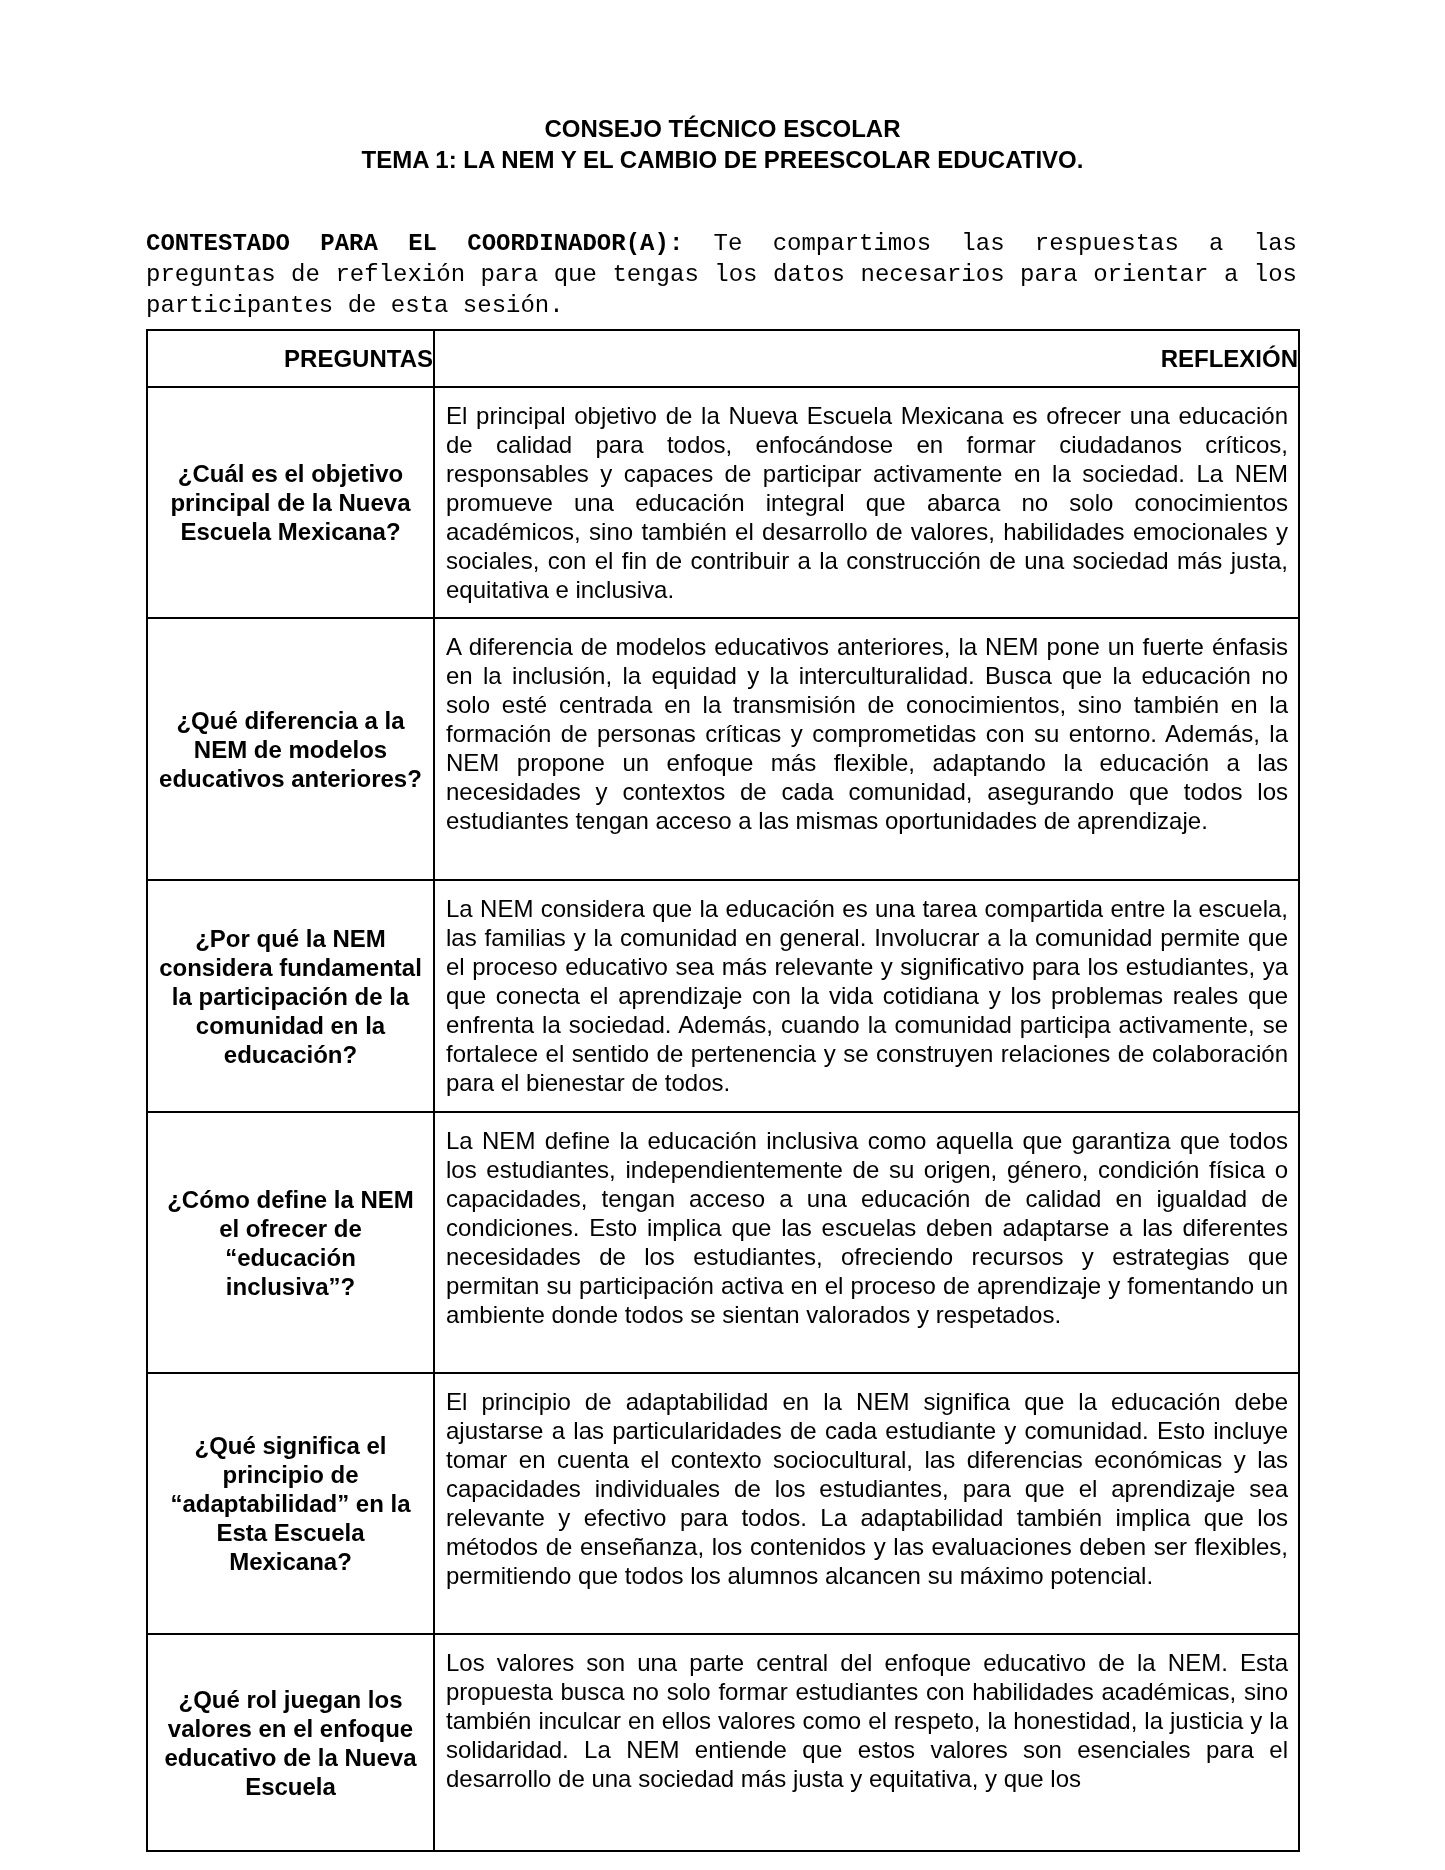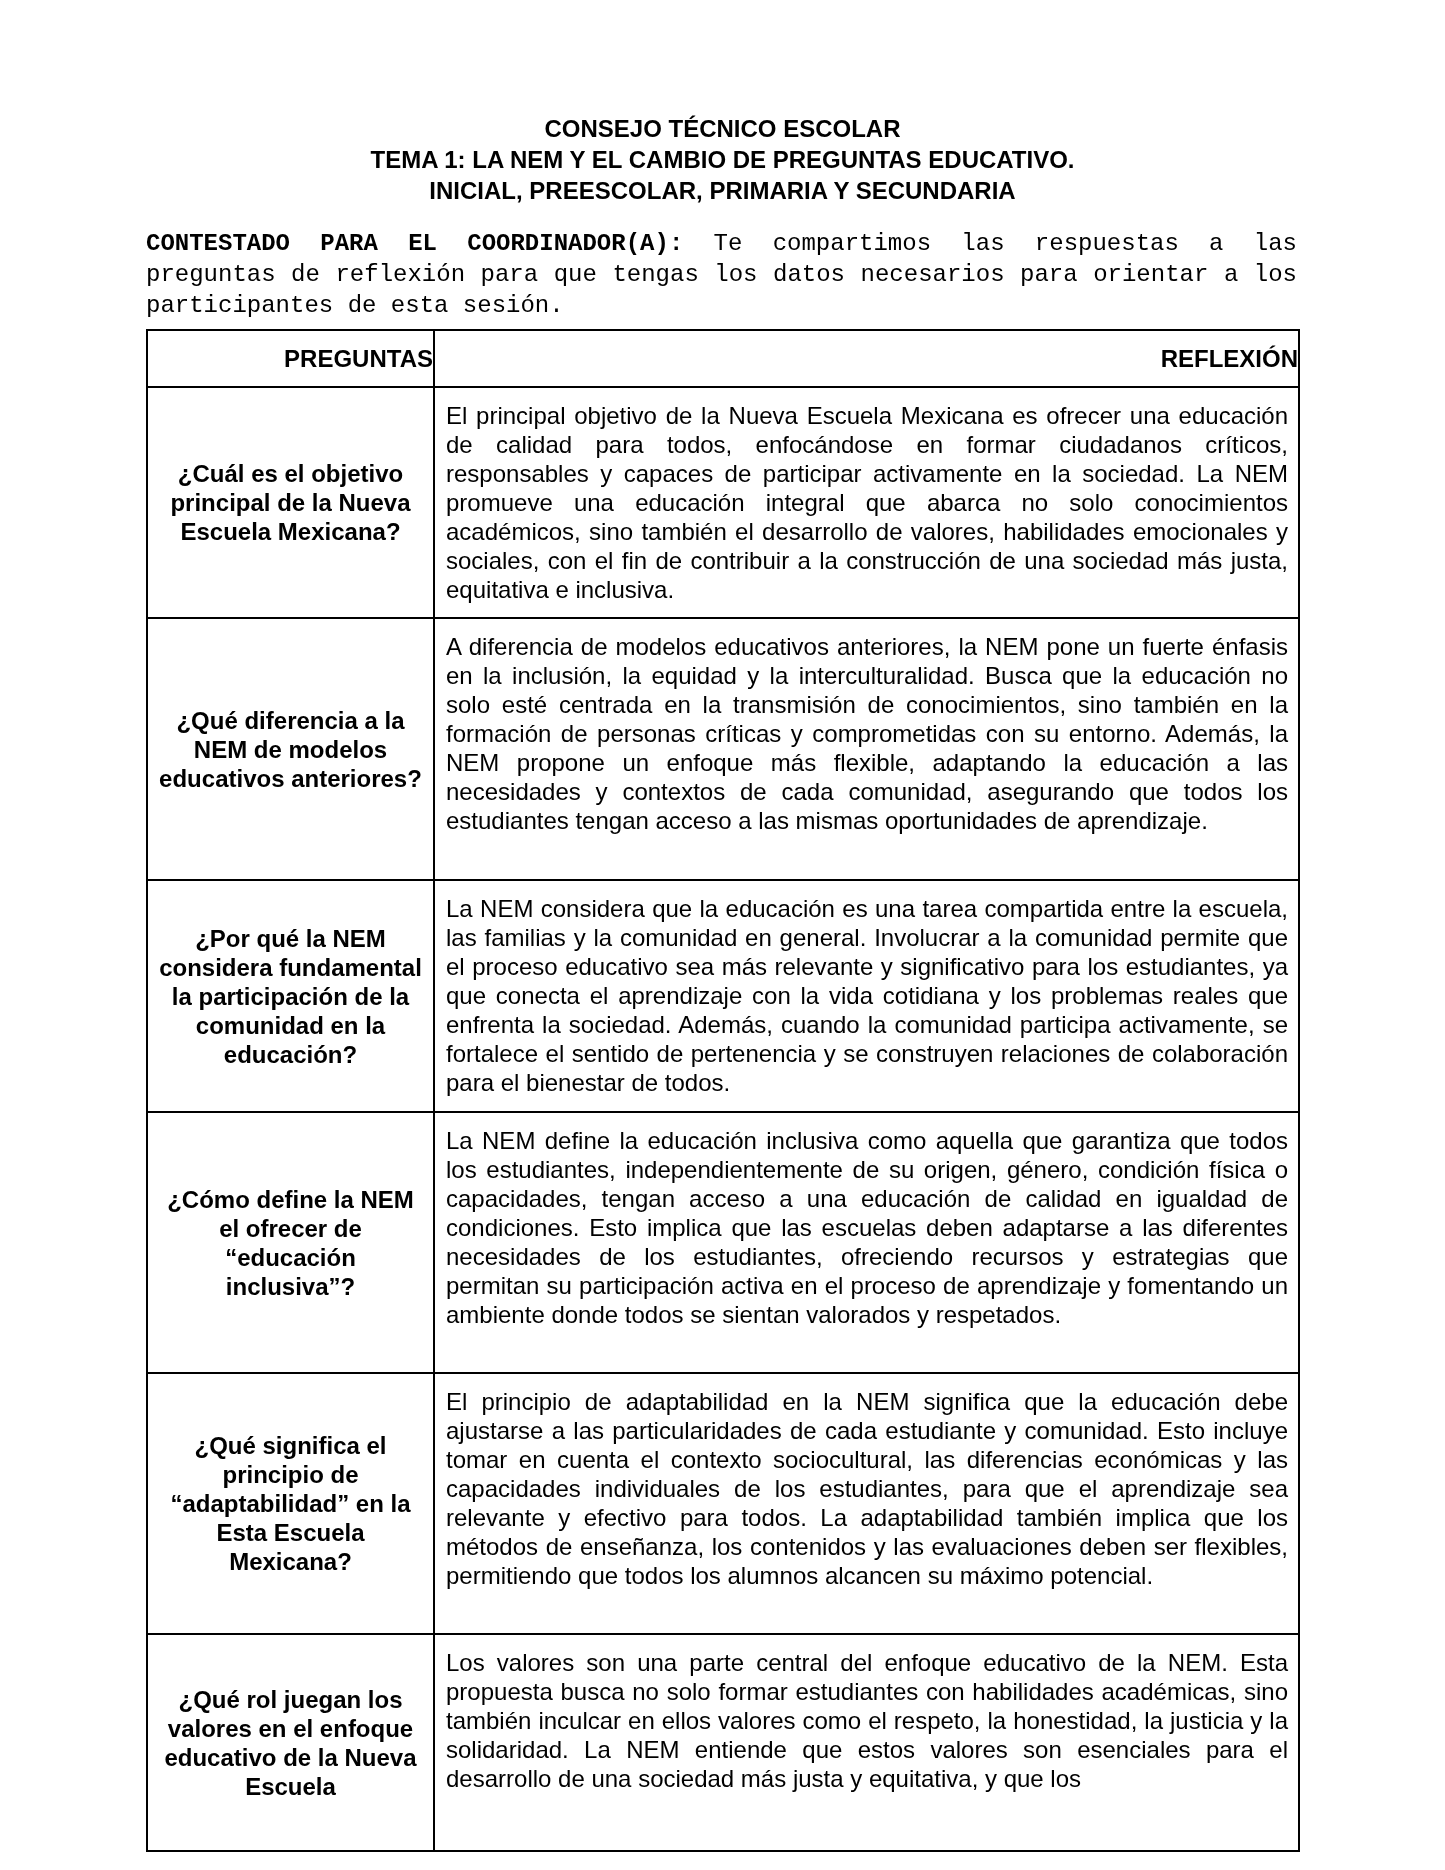--- a/index.html
+++ b/index.html
@@ -18,22 +18,21 @@
   td.r { font-size: 24px; line-height: 29px; text-align: justify; padding: 0 10px 0 11px; vertical-align: top; border-radius: 23px; }
   td.r .inner { padding-top: 13px; }
   col.c1 { width: 287px; }
   col.c2 { width: 865px; }
 </style>
 </head>
 <body>
 
 <div class="titles">
   <div>CONSEJO TÉCNICO ESCOLAR</div>
-  <div>TEMA 1: LA NEM Y EL CAMBIO DE PREGUNTAS EDUCATIVO.</div>
-  <div>INICIAL, PREESCOLAR, PRIMARIA Y SECUNDARIA</div>
+  <div>TEMA 1: LA NEM Y EL CAMBIO DE PREESCOLAR EDUCATIVO.</div>
 </div>
 
 <div class="intro"><b>CONTESTADO PARA EL COORDINADOR(A):</b><span> Te compartimos las respuestas a las preguntas de reflexión para que tengas los datos necesarios para orientar a los participantes de esta sesión.</span></div>
 
 <table>
   <colgroup>
       <col class="c1">
       <col class="c2">
     </colgroup>
   <thead>

